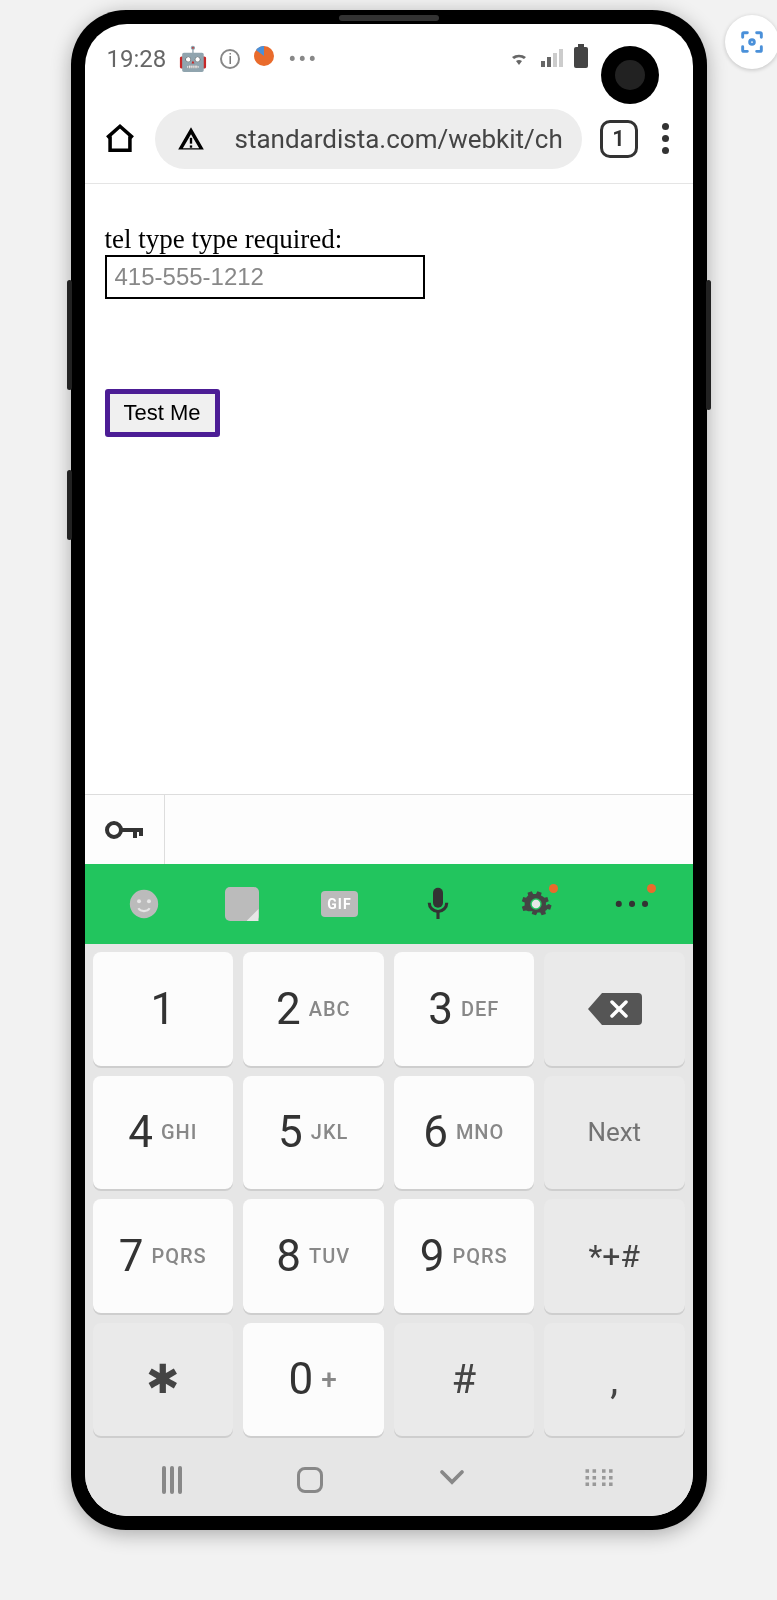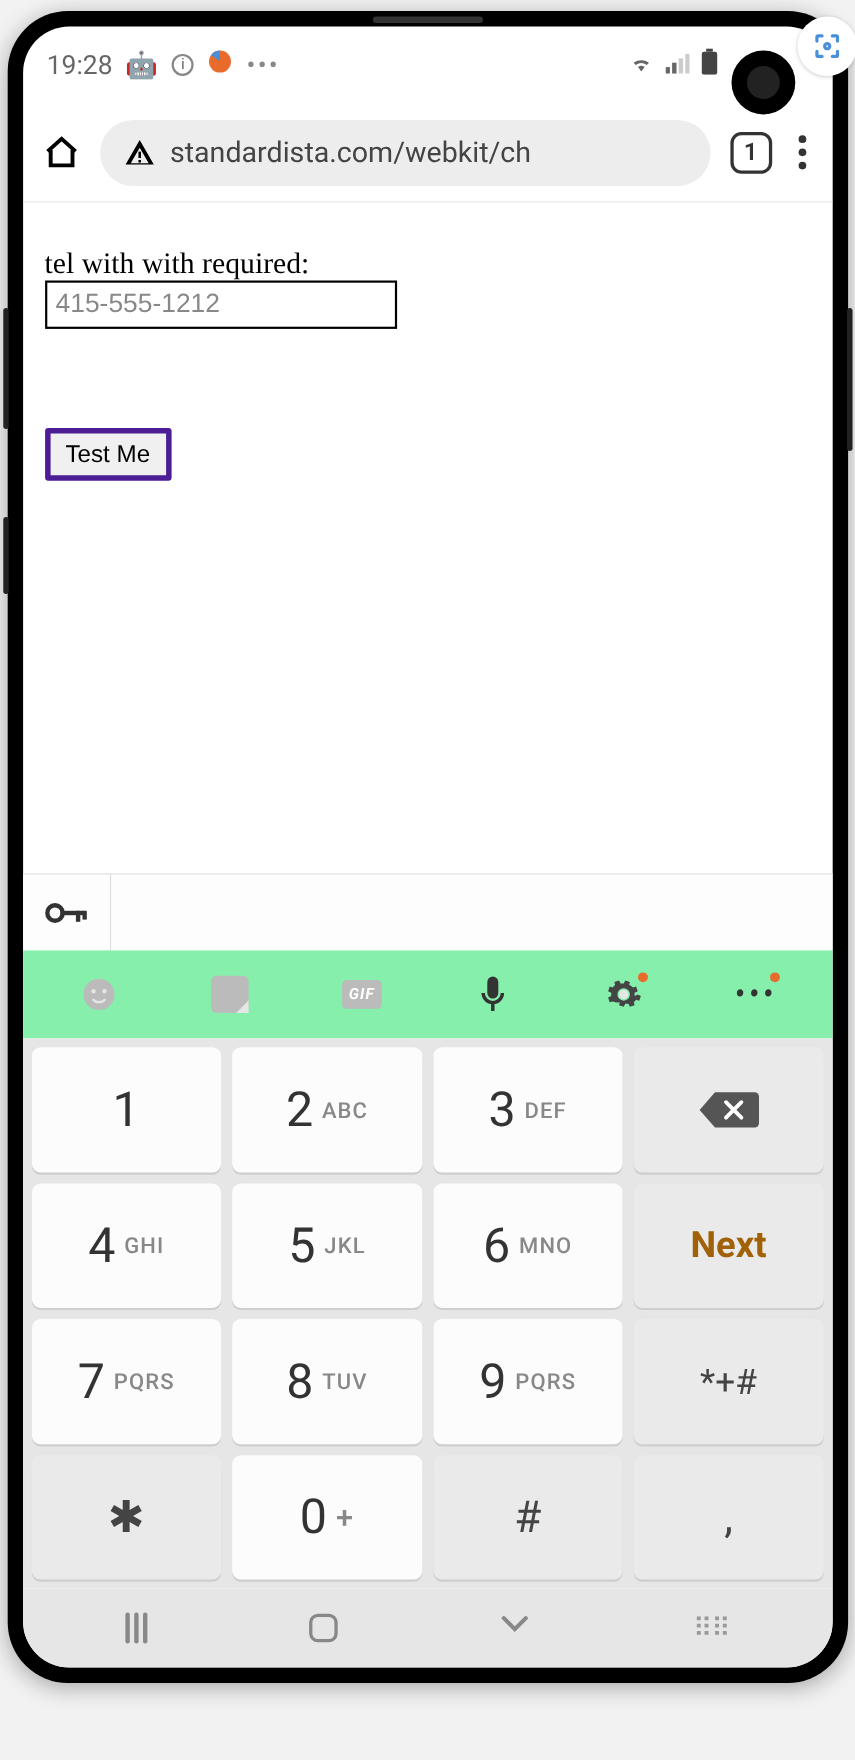--- a/index.html
+++ b/index.html
@@ -6,21 +6,21 @@
   body {
     background: #f2f2f2;
     font-family: -apple-system, BlinkMacSystemFont, "Segoe UI", Roboto, Arial, sans-serif;
     display: flex;
     justify-content: center;
     padding-top: 10px;
     width: 777px;
     height: 1600px;
   }
   .phone-frame {
-    width: 764px;
+    width: 636px;
     height: 1520px;
     background: #000;
     border-radius: 55px;
     padding: 14px;
     position: relative;
     box-shadow: 0 4px 20px rgba(0,0,0,0.3);
   }
   .phone-screen {
     width: 100%;
     height: 100%;
@@ -67,21 +67,21 @@
   }
   .home-icon { width:34px; height:34px; }
   .url-pill {
     flex: 1;
     background: #ededed;
     border-radius: 40px;
     height: 60px;
     display: flex;
     align-items: center;
     padding: 0 22px;
-    gap: 14px;
+    gap: 30px;
     font-size: 26px;
     color: #444;
     overflow: hidden;
     white-space: nowrap;
   }
   .warn-icon { width:28px; height:28px; flex-shrink:0;}
   .tab-count {
     width:38px;height:38px;border:3px solid #333;border-radius:10px;
     display:flex;align-items:center;justify-content:center;
     font-size:22px;font-weight:600;color:#333;
@@ -128,24 +128,23 @@
     background: #fdfdfd;
     border-top: 1px solid #ddd;
     display:flex;align-items:center;
   }
   .key-icon-box{
     width:80px;height:100%;border-right:1px solid #ddd;
     display:flex;align-items:center;justify-content:center;
   }
   .kb-toolbar {
     height: 80px;
-    background: #86efac;
+    background: #22c55e;
     display:flex;align-items:center;justify-content:space-around;
     padding: 18px 10px;
-    font-style: italic;
   }
   .kb-tool {
     width:44px;height:44px;display:flex;align-items:center;justify-content:center;
     color:#888;font-size:30px;position:relative;
   }
   .tool-badge{position:absolute;top:2px;right:0;width:9px;height:9px;background:#e96b2c;border-radius:50%;}
   .gif-box{background:#bbb;color:#fff;font-size:14px;font-weight:700;padding:5px 6px;border-radius:4px;letter-spacing:1px;}
   .sticker-box{background:#bbb;width:34px;height:34px;border-radius:5px;position:relative;}
   .sticker-box::after{content:"";position:absolute;bottom:0;right:0;width:12px;height:12px;background:#e6e6e6;clip-path:polygon(100% 0,100% 100%,0 100%);}
   .keypad {
@@ -162,21 +161,21 @@
     border-radius: 8px;
     box-shadow: 0 2px 0 rgba(0,0,0,0.1);
     display:flex;align-items:center;justify-content:center;
     gap: 8px;
     position:relative;
   }
   .key .num { font-size:44px;color:#333;font-weight:400;}
   .key .sub { font-size:20px;color:#888;font-weight:500;letter-spacing:1px;}
   .key.gray { background:#eaeaea;}
   .key .sym { font-size:40px;color:#444;}
-  .key.next .sym{ color:#a16207;font-size:33px;font-weight:700;}
+  .key.next .sym{ color:#737373;font-size:26px;font-weight:400;}
   .key.backspace svg { width:60px;height:40px;}
   .nav-bar {
     height: 72px;
     background: #e6e6e6;
     display:flex;align-items:center;justify-content:space-around;
     padding: 0 20px;
   }
   .nav-item{color:#777;font-size:30px;}
   .nav-recent{display:flex;gap:4px;}
   .nav-recent span{width:4px;height:28px;background:#888;border-radius:2px;}
@@ -280,21 +279,21 @@
       </div>
       <div class="kebab">
           <span></span>
           <span></span>
           <span></span>
         </div>
     </div>
 
     <div class="page-content">
       <div class="form-row1">
-        <div>tel with with required:</div>
+        <div>tel type type required:</div>
         <input class="tel-input" placeholder="415-555-1212" style="">
       </div>
       <button class="test-btn">Test Me</button>
     </div>
 
     <div class="kb-suggest-bar">
       <div class="key-icon-box">
         <svg width="38" height="24" viewBox="0 0 38 24" fill="#333">
             <circle cx="9" cy="12" r="7" fill="none" stroke="#333" stroke-width="4"></circle>
             <rect x="14" y="10" width="22" height="4"></rect>

